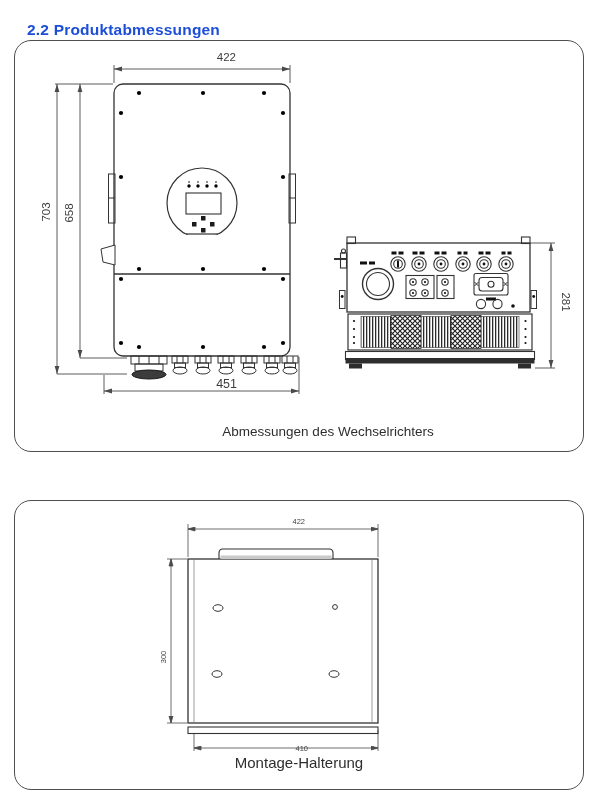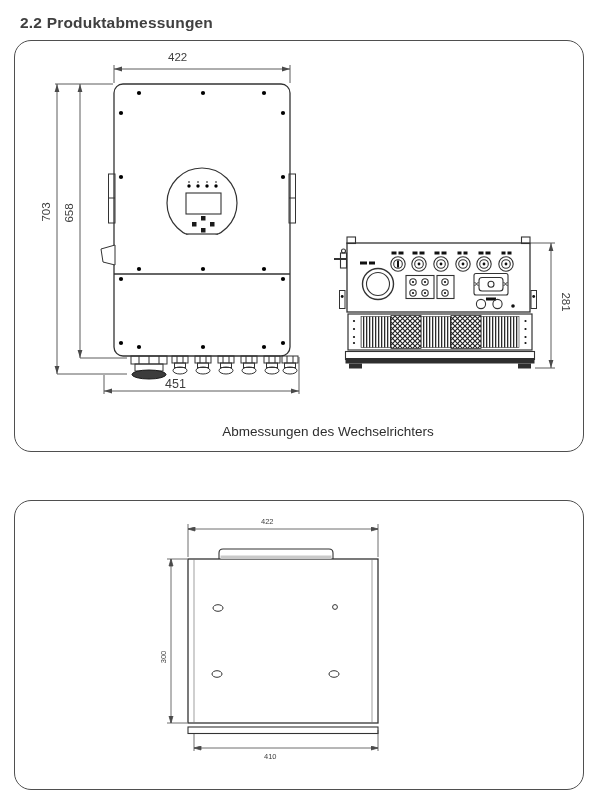--- a/index.html
+++ b/index.html
@@ -1,26 +1,26 @@
 <!DOCTYPE html>
 <html><head>
 <meta charset="utf-8">
 <style>
   html,body{margin:0;padding:0;background:#fff;}
   .page{position:relative;width:600px;height:797px;background:#fff;overflow:hidden;
         font-family:"Liberation Sans",sans-serif;}
-  .title{position:absolute;left:13px;top:7px;margin:7px;font-size:15.5px;font-weight:bold;
-         color:#404040;letter-spacing:.2px;}
+  .title{position:absolute;left:13px;top:7px;margin:14px;font-size:15.5px;font-weight:bold;
+         color:#1d4ed8;letter-spacing:.2px;}
   .panel{position:absolute;left:14px;width:570px;border:1.5px solid #4f4f4f;border-radius:17px;
          background:#fff;box-sizing:border-box;}
   .panel1{top:40px;height:412px;}
   .panel2{top:500px;height:290px;}
   .panel svg{position:absolute;left:0;top:0;}
   .dim{position:absolute;white-space:nowrap;color:#3d3d3d;font-size:11.5px;}
-  .dim.center{text-align:left;}
+  .dim.center{text-align:right;}
   .rot{transform:translate(-50%,-50%) rotate(-90deg);}
   .rot-cw{transform:translate(-50%,-50%) rotate(90deg);}
   .dim-sm{font-size:7.5px;color:#3d3d3d;}
   .caption{position:absolute;left:0;right:0;text-align:center;color:#2e2e2e;}
   .caption1{top:383px;font-size:13.5px;transform:translateX(29px);}
   .caption2{top:253px;font-size:15px;}
 </style>
 </head>
 <body>
 
@@ -322,17 +322,18 @@
         <line x1="152" y1="58" x2="172" y2="58"></line>
           <line x1="152" y1="222" x2="172" y2="222"></line>
         <line x1="179" y1="247" x2="363" y2="247" marker-start="url(#as2)" marker-end="url(#ae2)"></line>
         <line x1="179" y1="233" x2="179" y2="250"></line>
           <line x1="363" y1="229" x2="363" y2="250"></line>
       </g>
     </svg>
 
     <span class="dim-sm dim center" style="left:246px;top:16px;width:44px;font-size:7.5px;">422</span>
     <span class="dim-sm dim rot" style="left:148px;top:156px;font-size:7.5px;">300</span>
-    <span class="dim-sm dim center" style="left:249px;top:251px;width:44px;font-size:7.5px;">410</span>
-
+    <span class="dim-sm dim center" style="left:249px;top:243px;width:44px;font-size:7.5px;">410</span>
+
+    <div class="caption caption2">Montage-Halterung</div>
   </section>
 
 </div>
 
 </body></html>

